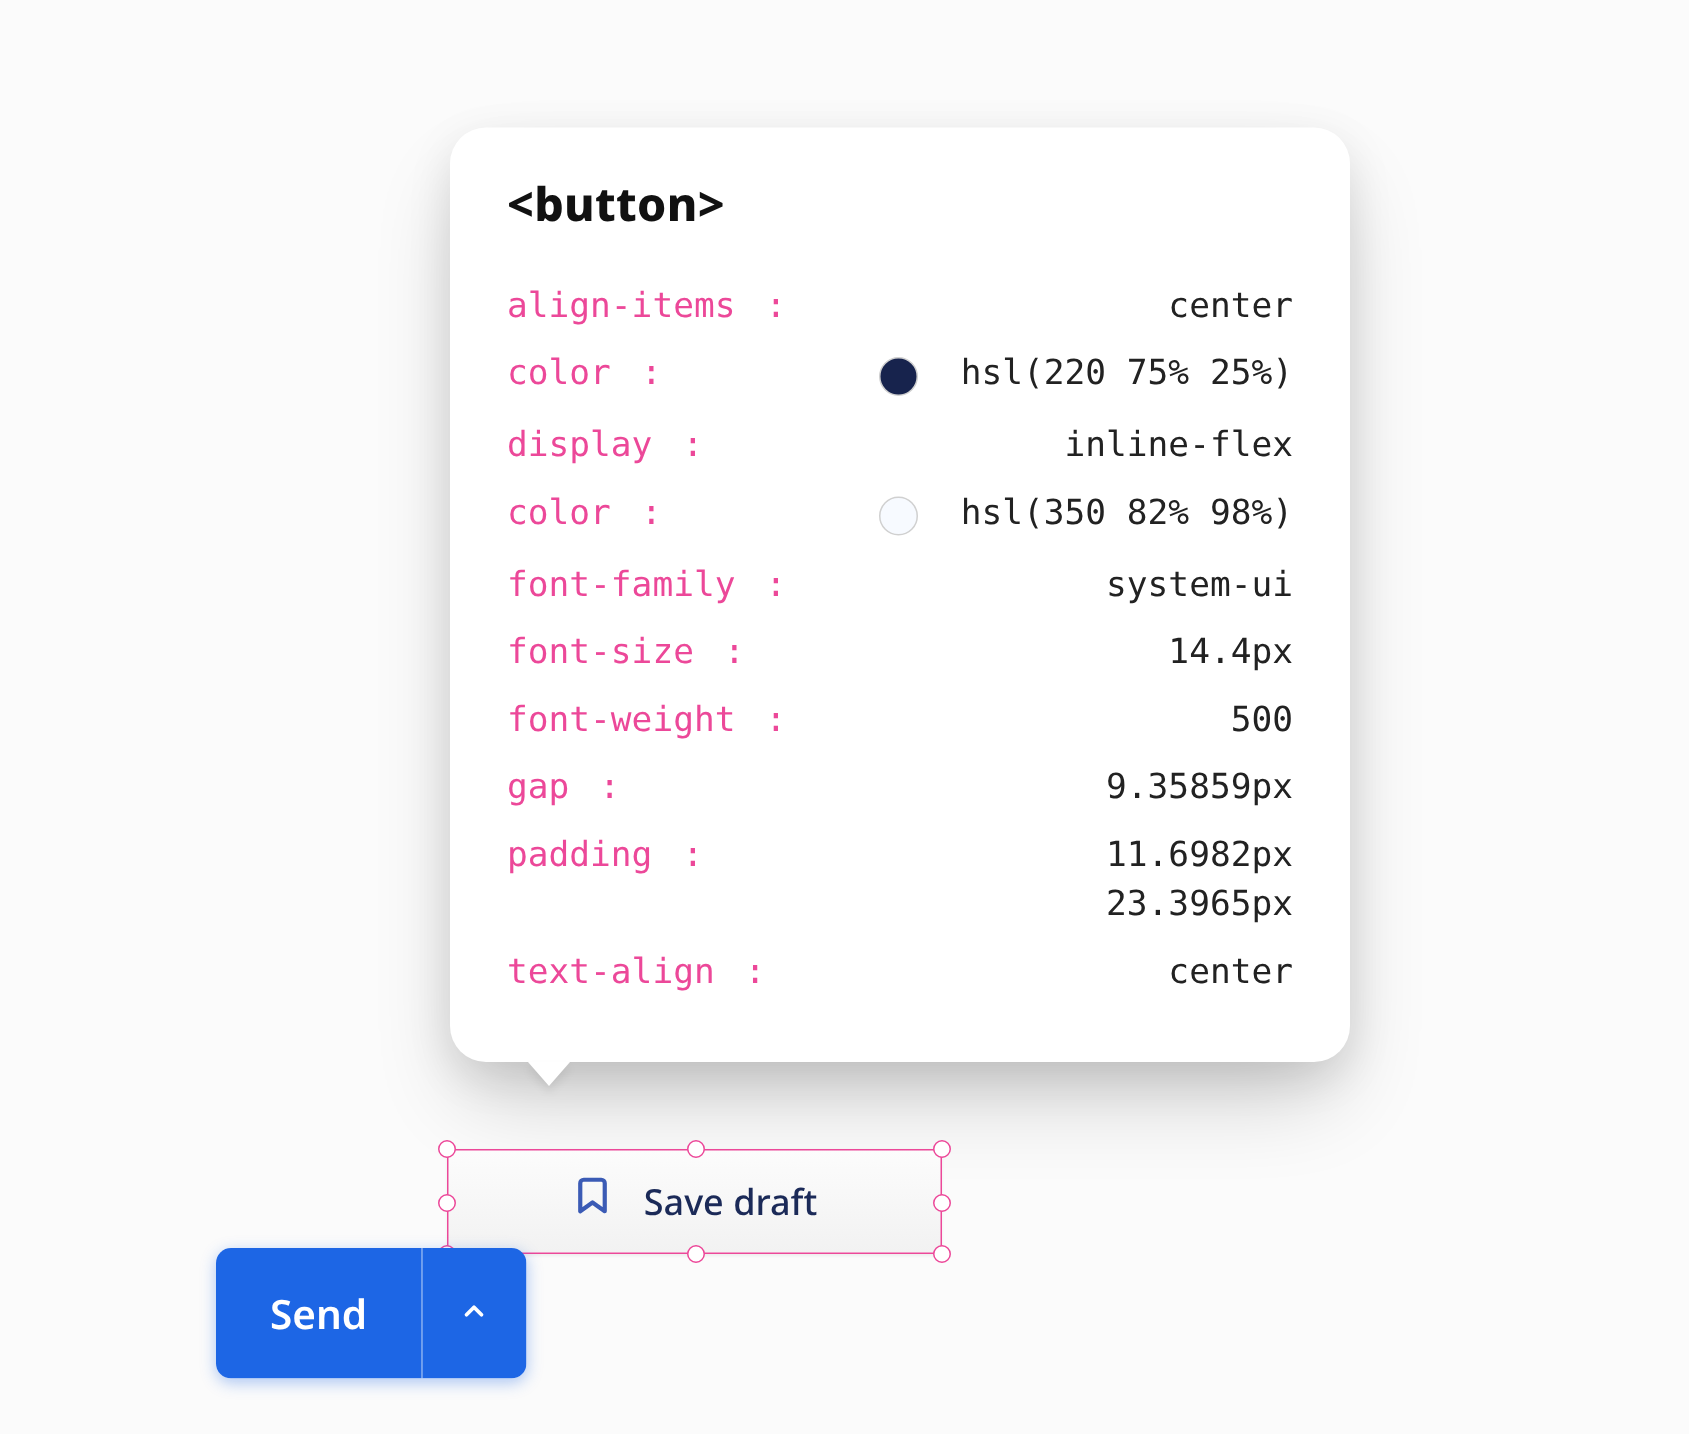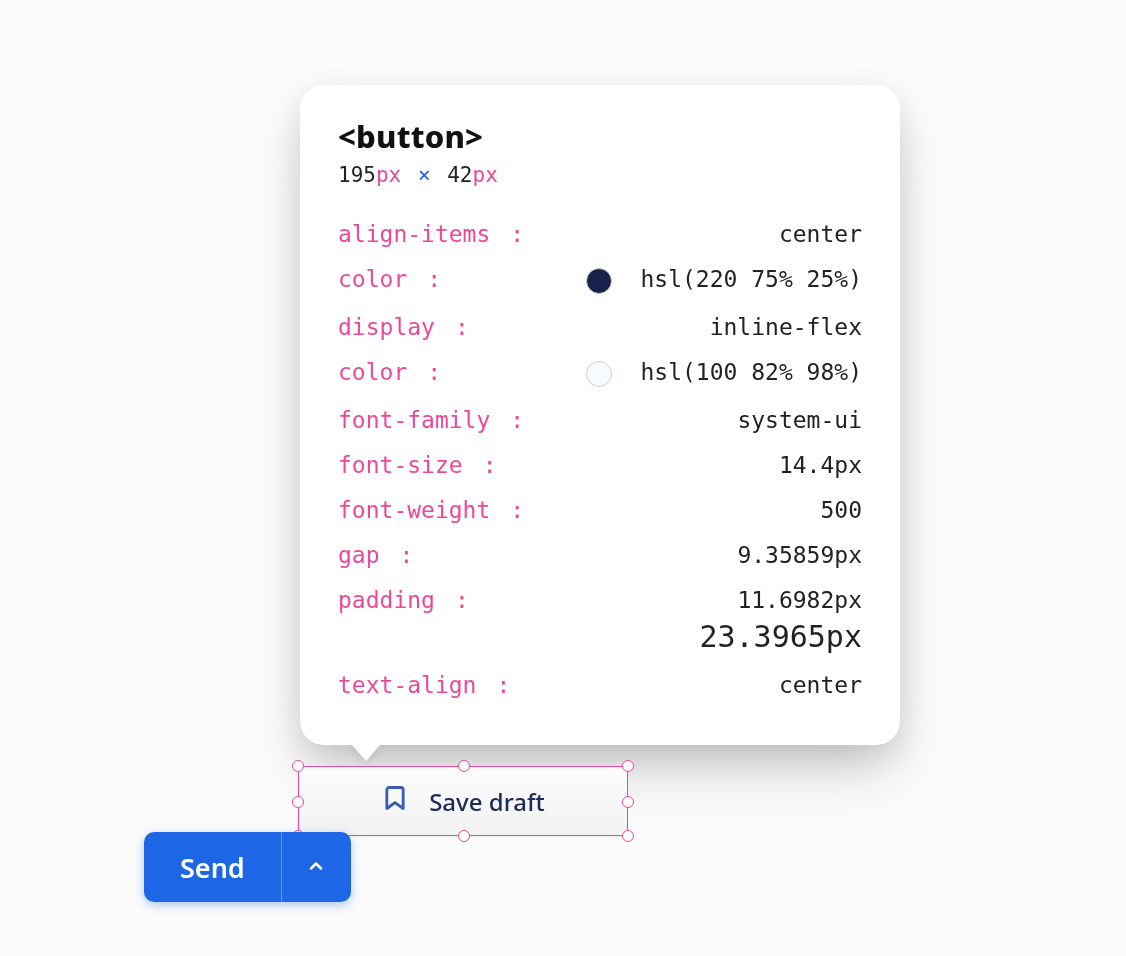--- a/index.html
+++ b/index.html
@@ -69,21 +69,21 @@
     display:inline-block;
     border:1px solid #d0d0d0;
     flex-shrink:0;
     align-self:center;
     margin-right:8px;
   }
   .val{color:#222;white-space:nowrap;}
   .padding-extra{
     display:flex;justify-content:flex-end;
     margin-top:-12px;margin-bottom:22px;
-    font-family:var(--mono);font-size:30px;color:#222;text-align:center;
+    font-family:var(--mono);font-size:23px;color:#222;text-align:center;
   }
 
   
   .panel::after{
     content:"";
     position:absolute;
     left:52px;
     bottom:-16px;
     width:0;height:0;
     border-left:14px solid transparent;
@@ -124,21 +124,21 @@
   .h-ml{left:-6px;top:calc(50% - 5px)}
   .h-mr{right:-6px;top:calc(50% - 5px)}
   .h-bl{left:-6px;bottom:-6px}
   .h-bm{left:calc(50% - 5px);bottom:-6px}
   .h-br{right:-6px;bottom:-6px}
 
   
   .send-wrap{
     position:absolute;
     left:144px; top:832px;
-    height:70px;
+    height:87px;
     display:flex;
     border-radius:10px;
     overflow:hidden;
     box-shadow:0 3px 10px rgba(29,102,229,.35);
   }
   .send-main{
     background:var(--btn-blue);
     color:#fff;
     font-family:var(--sys);
     font-size:27px;
@@ -156,25 +156,20 @@
   }
   .caret-icon{width:20px;height:20px;color:#fff;}
 </style>
 </head>
 <body>
 
 <div class="stage">
 
   <div class="panel">
     <div class="panel-title">&lt;button&gt;</div>
-    <div class="panel-dims">
-      <span>195</span><span class="px">px</span>
-      <span class="times">×</span>
-      <span>42</span><span class="px">px</span>
-    </div>
 
     <div class="props" id="props">
         <div class="row">
           <span class="key">align-items</span>
           <span class="colon">:</span>
           <span class="val">center</span>
         </div>
         <div class="row">
           <span class="key">color</span>
           <span class="colon">:</span>
@@ -183,21 +178,21 @@
         </div>
         <div class="row">
           <span class="key">display</span>
           <span class="colon">:</span>
           <span class="val">inline-flex</span>
         </div>
         <div class="row">
           <span class="key">color</span>
           <span class="colon">:</span>
           <span class="swatch" style="background: rgb(247, 250, 255);"></span>
-          <span class="val">hsl(100 82% 98%)</span>
+          <span class="val">hsl(350 82% 98%)</span>
         </div>
         <div class="row">
           <span class="key">font-family</span>
           <span class="colon">:</span>
           <span class="val">system-ui</span>
         </div>
         <div class="row">
           <span class="key">font-size</span>
           <span class="colon">:</span>
           <span class="val">14.4px</span>

